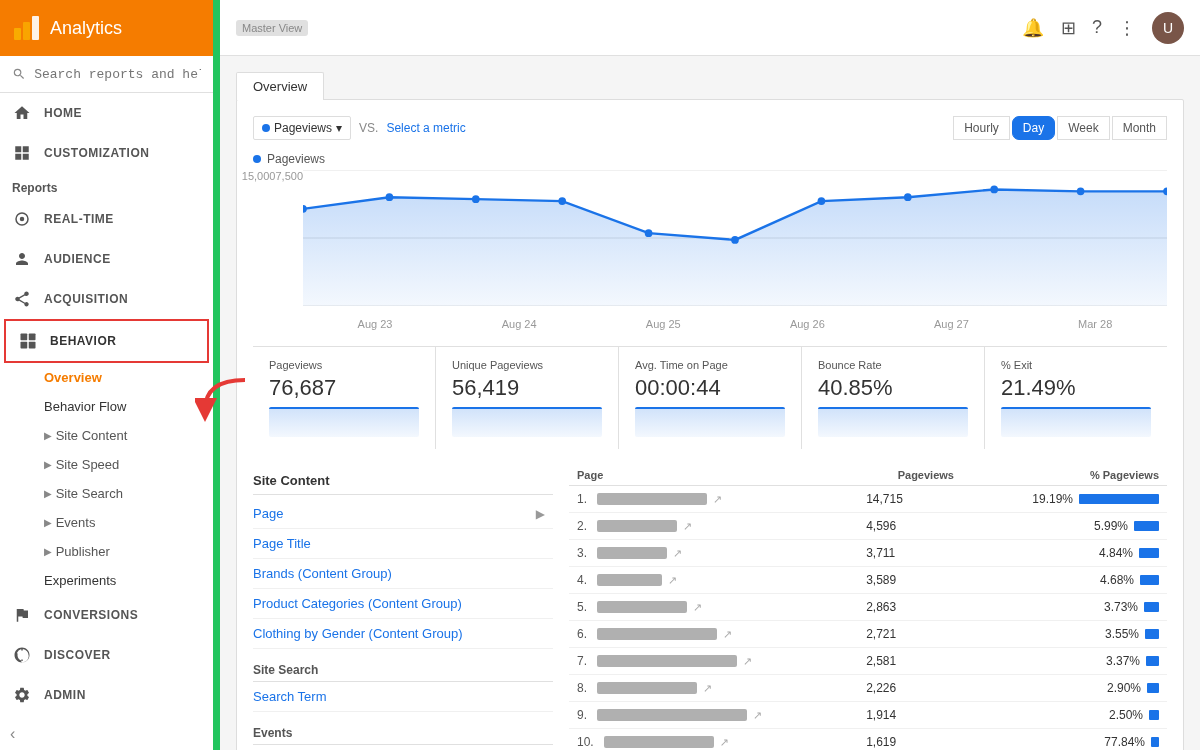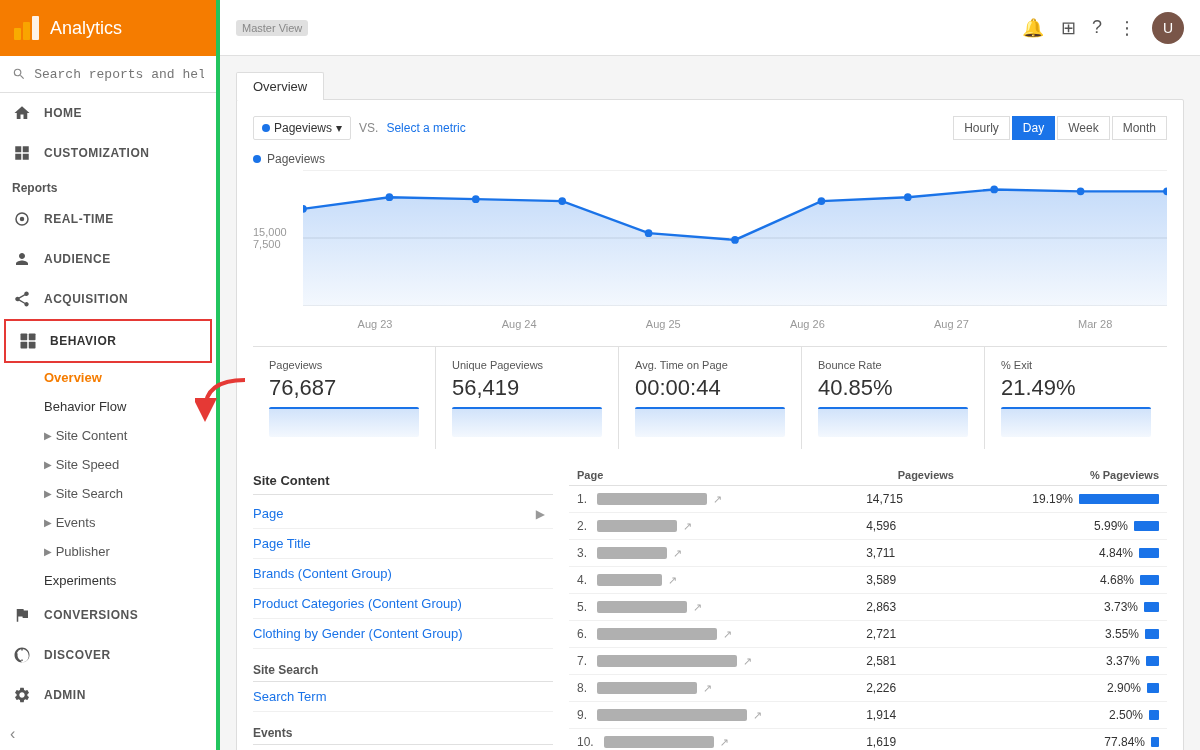--- a/index.html
+++ b/index.html
@@ -3,21 +3,21 @@
   <meta charset="utf-8">
   <style>
     * { box-sizing: border-box; margin: 0; padding: 0; }
     body { font-family: 'Arial', sans-serif; font-size: 13px; color: #333; display: flex; height: 750px; overflow: hidden; background: #f5f5f5; }
 
     
     .sidebar {
       width: 220px;
       min-width: 220px;
       background: #fff;
-      border-right: 4px solid #22c55e;
+      border-right: 7px solid #22c55e;
       display: flex;
       flex-direction: column;
       overflow-y: auto;
       overflow-x: hidden;
     }
     .sidebar-header {
       background: #f57c00;
       color: #fff;
       display: flex;
       align-items: center;
@@ -213,20 +213,21 @@
       border: 1px solid #ddd;
       background: #fff;
       font-size: 12px;
       cursor: pointer;
       color: #555;
     }
     .time-btn.active {
       background: #1a73e8;
       color: #fff;
       border-color: #1a73e8;
+      border-radius: 7px;
     }
 
     
     .chart-container {
       position: relative;
       height: 160px;
       margin-bottom: 8px;
     }
     .chart-legend {
       display: flex;
@@ -240,22 +241,22 @@
       width: 8px; height: 8px;
       border-radius: 50%;
       background: #1a73e8;
     }
     .chart-y-labels {
       position: absolute;
       left: 0;
       top: 0;
       bottom: 24px;
       display: flex;
-      flex-direction: column;
-      justify-content: center;
+      flex-direction: row;
+      justify-content: flex-end;
       font-size: 11px;
       color: #999;
       width: 50px;
     }
     .chart-area {
       position: absolute;
       left: 50px;
       right: 0;
       top: 0;
       bottom: 24px;

